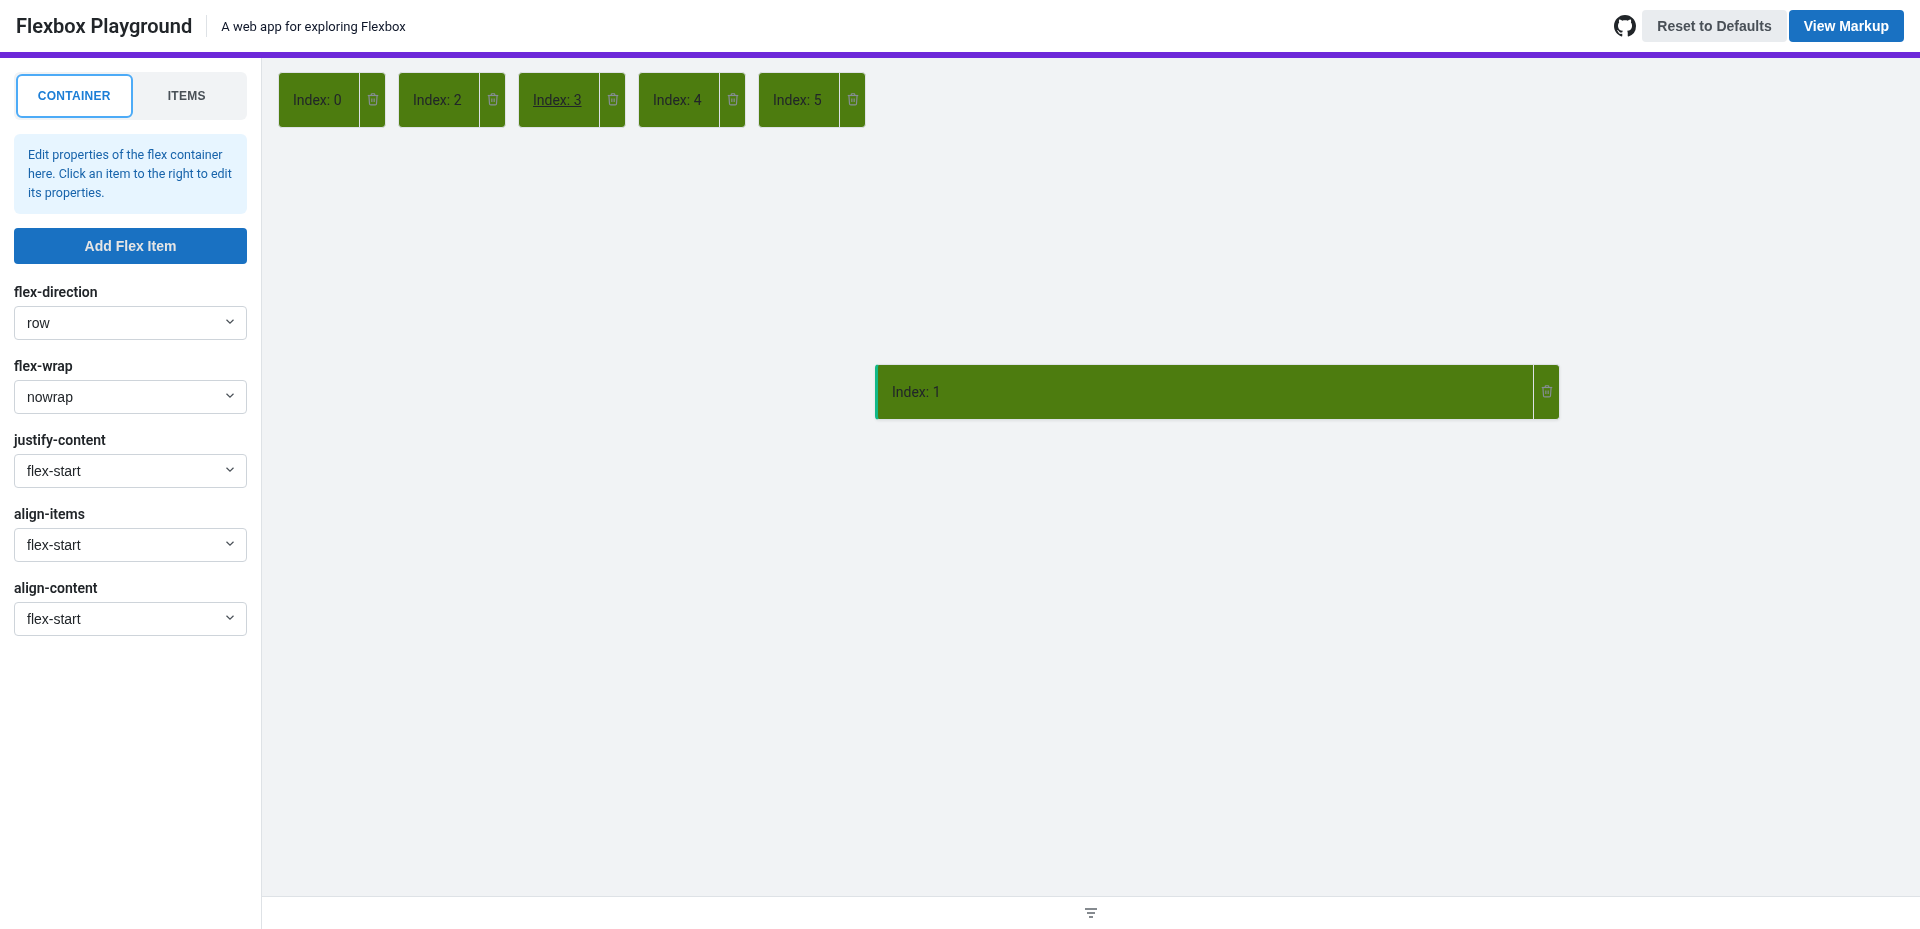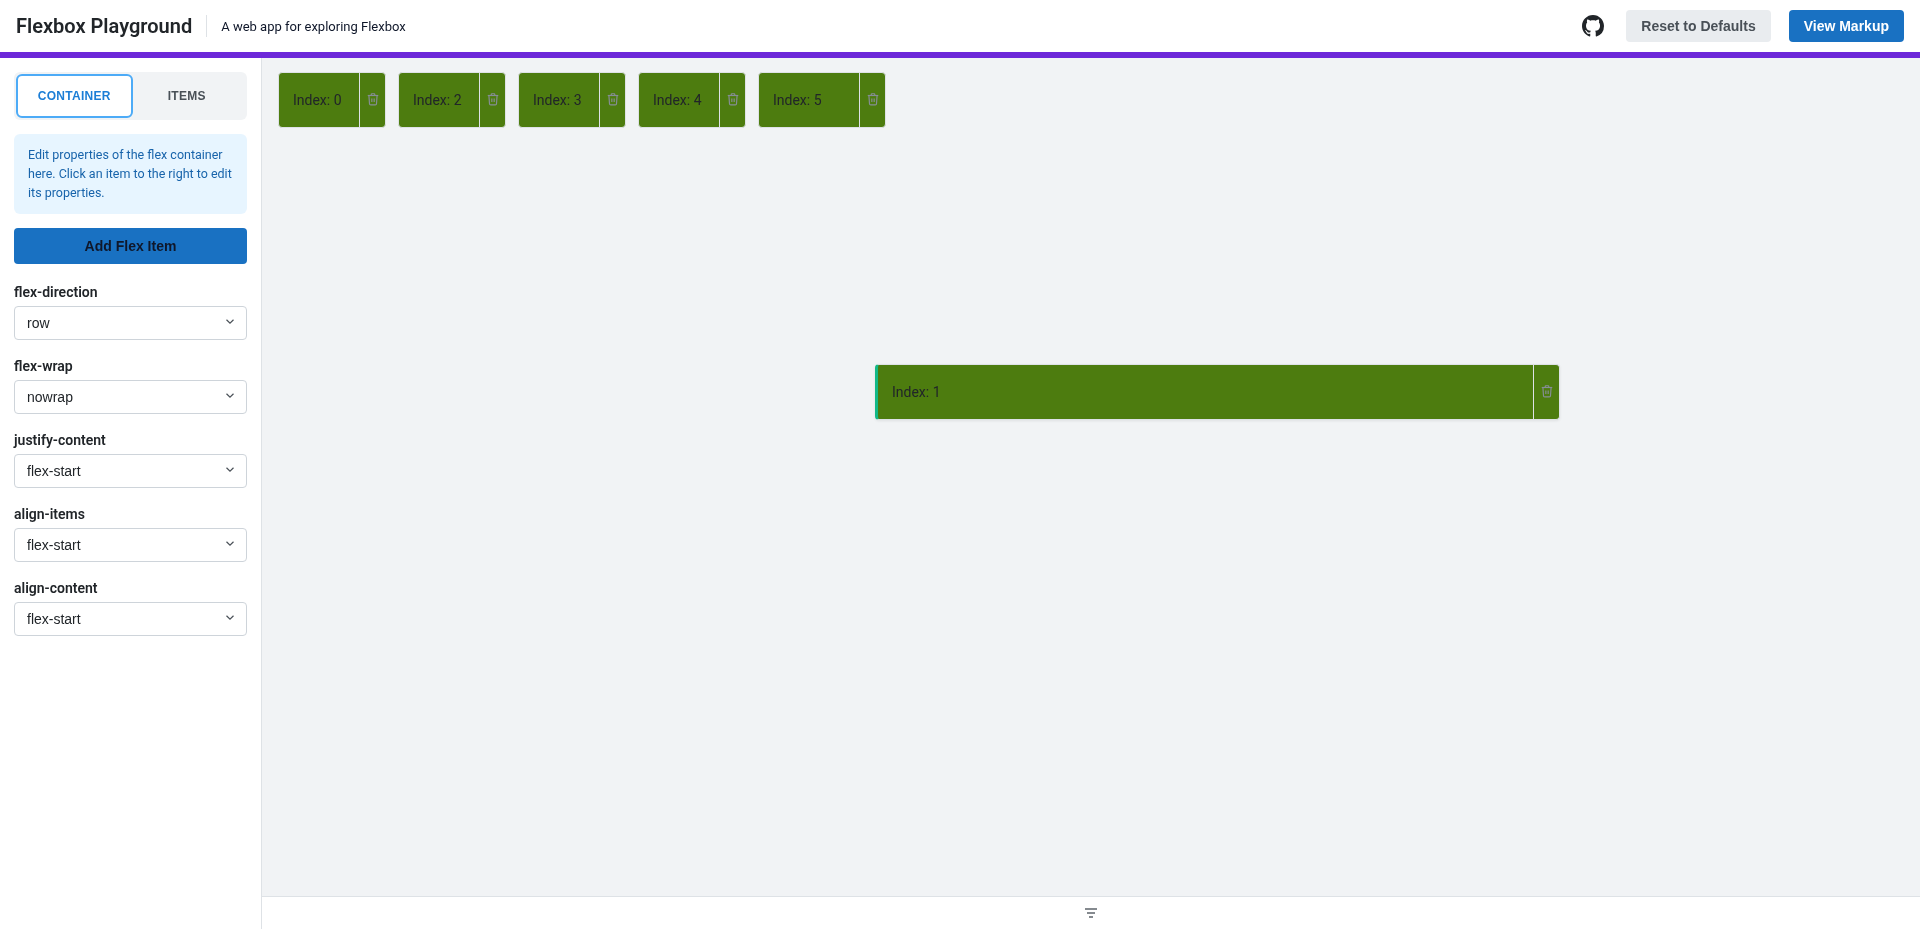--- a/index.html
+++ b/index.html
@@ -5,34 +5,34 @@
   * { box-sizing: border-box; margin: 0; padding: 0; }
   html, body { height: 100%; font-family: "Segoe UI", -apple-system, BlinkMacSystemFont, Roboto, Arial, sans-serif; font-size: 14px; color: #212529; background: #fff; }
   .app { display: flex; flex-direction: column; height: 100vh; }
 
   
   .header { display: flex; align-items: center; padding: 10px 16px; border-bottom: 6px solid #6d28d9; }
   .header-left { display: flex; align-items: center; gap: 14px; }
   .app-title { font-size: 20px; font-weight: 600; }
   .header-divider { width: 1px; height: 22px; background: #dee2e6; }
   .tagline { font-size: 13px; color: #0f172a; }
-  .header-right { margin-left: auto; display: flex; align-items: center; gap: 18px; }
+  .header-right { margin-left: auto; display: flex; align-items: center; gap: 2px; }
   .icon-btn { background: none; border: none; cursor: pointer; padding: 4px; color: #212529; display: inline-flex; align-items: center; justify-content: center; }
   .btn { font-size: 14px; padding: 7px 14px; border-radius: 4px; border: 1px solid transparent; cursor: pointer; font-weight: 600; }
   .btn-secondary { background: #e9ecef; color: #495057; }
   .btn-primary { background: #1971c2; color: #fff; }
 
   
   .body { flex: 1; display: flex; min-height: 0; }
   .sidebar { width: 262px; flex: 0 0 262px; border-right: 1px solid #dee2e6; padding: 14px; overflow-y: scroll; }
   .tabs { display: flex; background: #f1f3f5; border-radius: 6px; padding: 4px; margin-bottom: 14px; }
   .tab { flex: 1; text-align: center; padding: 13px 0; font-size: 12px; font-weight: 700; letter-spacing: .3px; border-radius: 4px; cursor: pointer; background: transparent; border: none; color: #495057; }
   .tab.active { background: #fff; color: #1c7ed6; outline: 2px solid #4dabf7; }
   .info-box { background: #e7f5ff; color: #1864ab; font-size: 12.5px; line-height: 1.5; padding: 12px 14px; border-radius: 6px; margin-bottom: 14px; }
-  .add-btn { width: 100%; background: #1971c2; color: #0f172a; border: none; border-radius: 4px; padding: 10px 16px; font-weight: 600; font-size: 14px; cursor: pointer; margin-bottom: 20px; }
+  .add-btn { width: 100%; background: #1971c2; color: #e5e5e5; border: none; border-radius: 4px; padding: 10px 16px; font-weight: 600; font-size: 14px; cursor: pointer; margin-bottom: 20px; }
   .field { margin-bottom: 18px; }
   .field-label { font-size: 14px; font-weight: 600; margin-bottom: 6px; display: block; }
   .select-wrap { position: relative; }
   .select { width: 100%; border: 1px solid #ced4da; border-radius: 4px; padding: 8px 32px 8px 12px; font-size: 14px; background: #fff; appearance: none; cursor: pointer; color:#212529; }
   .select-wrap .chev { position: absolute; right: 10px; top: 50%; transform: translateY(-50%); pointer-events: none; color: #495057; }
 
   .canvas-col { flex: 1; display: flex; flex-direction: column; min-width: 0; }
   .canvas { flex: 1; background: #f1f3f5; position: relative; border-bottom: 1px solid #dee2e6; }
   .flex-item { position: absolute; background: #4d7c0f; border: 1px solid #dee2e6; border-radius: 4px; display: flex; align-items: center; font-size: 14px; color: #212529; cursor: pointer; box-shadow: 0 0 0 rgba(0,0,0,0); }
   .flex-item .label { padding: 0 14px; }
@@ -134,21 +134,21 @@
             <button class="del">
               <span><svg width="14" height="14" viewBox="0 0 24 24" fill="none" stroke="currentColor" stroke-width="2">
                   <polyline points="3 6 5 6 21 6"></polyline>
                   <path d="M19 6l-1 14a2 2 0 0 1-2 2H8a2 2 0 0 1-2-2L5 6"></path>
                   <path d="M10 11v6"></path>
                   <path d="M14 11v6"></path>
                   <path d="M9 6V4a1 1 0 0 1 1-1h4a1 1 0 0 1 1 1v2"></path>
                 </svg></span>
             </button>
           </div>
-          <div class="flex-item" style="left: 256px; top: 14px; width: 108px; height: 56px;">
+          <div class="flex-item" style="left: 256px; top: 14px; width: 108px; height: 56px; text-decoration: underline;">
             <span class="label">Index: 3</span>
             <span style="flex:1"></span>
             <button class="del">
               <span><svg width="14" height="14" viewBox="0 0 24 24" fill="none" stroke="currentColor" stroke-width="2">
                   <polyline points="3 6 5 6 21 6"></polyline>
                   <path d="M19 6l-1 14a2 2 0 0 1-2 2H8a2 2 0 0 1-2-2L5 6"></path>
                   <path d="M10 11v6"></path>
                   <path d="M14 11v6"></path>
                   <path d="M9 6V4a1 1 0 0 1 1-1h4a1 1 0 0 1 1 1v2"></path>
                 </svg></span>
@@ -160,21 +160,21 @@
             <button class="del">
               <span><svg width="14" height="14" viewBox="0 0 24 24" fill="none" stroke="currentColor" stroke-width="2">
                   <polyline points="3 6 5 6 21 6"></polyline>
                   <path d="M19 6l-1 14a2 2 0 0 1-2 2H8a2 2 0 0 1-2-2L5 6"></path>
                   <path d="M10 11v6"></path>
                   <path d="M14 11v6"></path>
                   <path d="M9 6V4a1 1 0 0 1 1-1h4a1 1 0 0 1 1 1v2"></path>
                 </svg></span>
             </button>
           </div>
-          <div class="flex-item" style="left: 496px; top: 14px; width: 128px; height: 56px;">
+          <div class="flex-item" style="left: 496px; top: 14px; width: 108px; height: 56px;">
             <span class="label">Index: 5</span>
             <span style="flex:1"></span>
             <button class="del">
               <span><svg width="14" height="14" viewBox="0 0 24 24" fill="none" stroke="currentColor" stroke-width="2">
                   <polyline points="3 6 5 6 21 6"></polyline>
                   <path d="M19 6l-1 14a2 2 0 0 1-2 2H8a2 2 0 0 1-2-2L5 6"></path>
                   <path d="M10 11v6"></path>
                   <path d="M14 11v6"></path>
                   <path d="M9 6V4a1 1 0 0 1 1-1h4a1 1 0 0 1 1 1v2"></path>
                 </svg></span>

